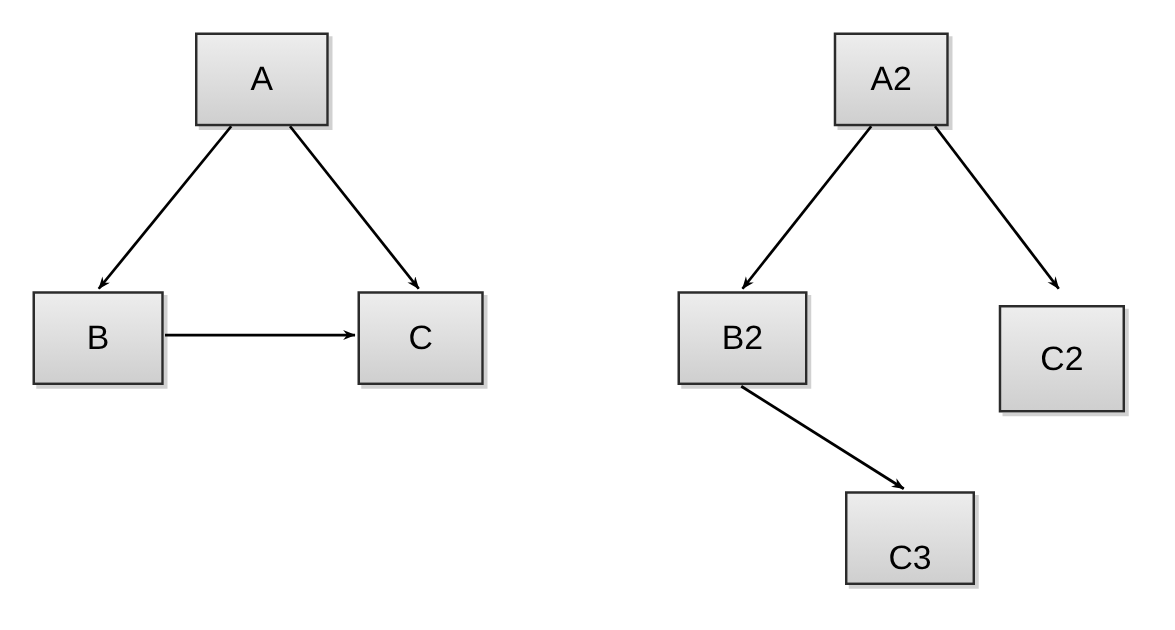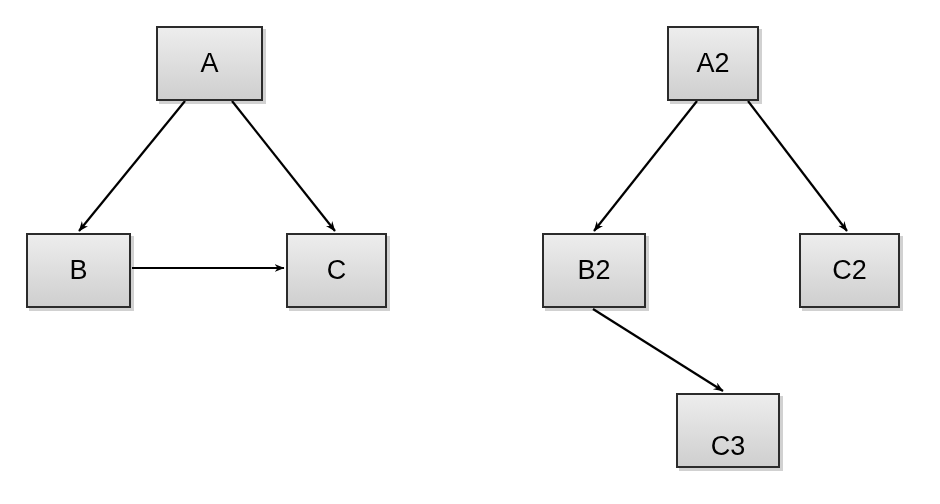--- a/index.html
+++ b/index.html
@@ -74,21 +74,21 @@
       </div>
       <div class="node" style="left: 286px; top: 233px; width: 101px; height: 75px; border-color: rgb(43, 43, 43); background: linear-gradient(rgb(237, 237, 237) 0%, rgb(207, 207, 207) 100%);">
         <span class="node-label" style="color: rgb(0, 0, 0);">C</span>
       </div>
       <div class="node" style="left: 667px; top: 26px; width: 92px; height: 75px; border-color: rgb(43, 43, 43); background: linear-gradient(rgb(237, 237, 237) 0%, rgb(207, 207, 207) 100%);">
         <span class="node-label" style="color: rgb(0, 0, 0);">A2</span>
       </div>
       <div class="node" style="left: 542px; top: 233px; width: 104px; height: 75px; border-color: rgb(43, 43, 43); background: linear-gradient(rgb(237, 237, 237) 0%, rgb(207, 207, 207) 100%);">
         <span class="node-label" style="color: rgb(0, 0, 0);">B2</span>
       </div>
-      <div class="node" style="left: 799px; top: 233px; width: 101px; height: 75px; border-color: rgb(43, 43, 43); background: linear-gradient(rgb(237, 237, 237) 0%, rgb(207, 207, 207) 100%);">
+      <div class="node" style="left: 799px; top: 244px; width: 101px; height: 86px; border-color: rgb(43, 43, 43); background: linear-gradient(rgb(237, 237, 237) 0%, rgb(207, 207, 207) 100%);">
         <span class="node-label" style="color: rgb(0, 0, 0);">C2</span>
       </div>
       <div class="node" style="left: 676px; top: 393px; width: 104px; height: 75px; border-color: rgb(43, 43, 43); background: linear-gradient(rgb(237, 237, 237) 0%, rgb(207, 207, 207) 100%);">
         <span class="node-label" style="color: rgb(0, 0, 0); margin-top: 32px;">C3</span>
       </div>
     </div>
 
 </div>
 
 </body></html>

